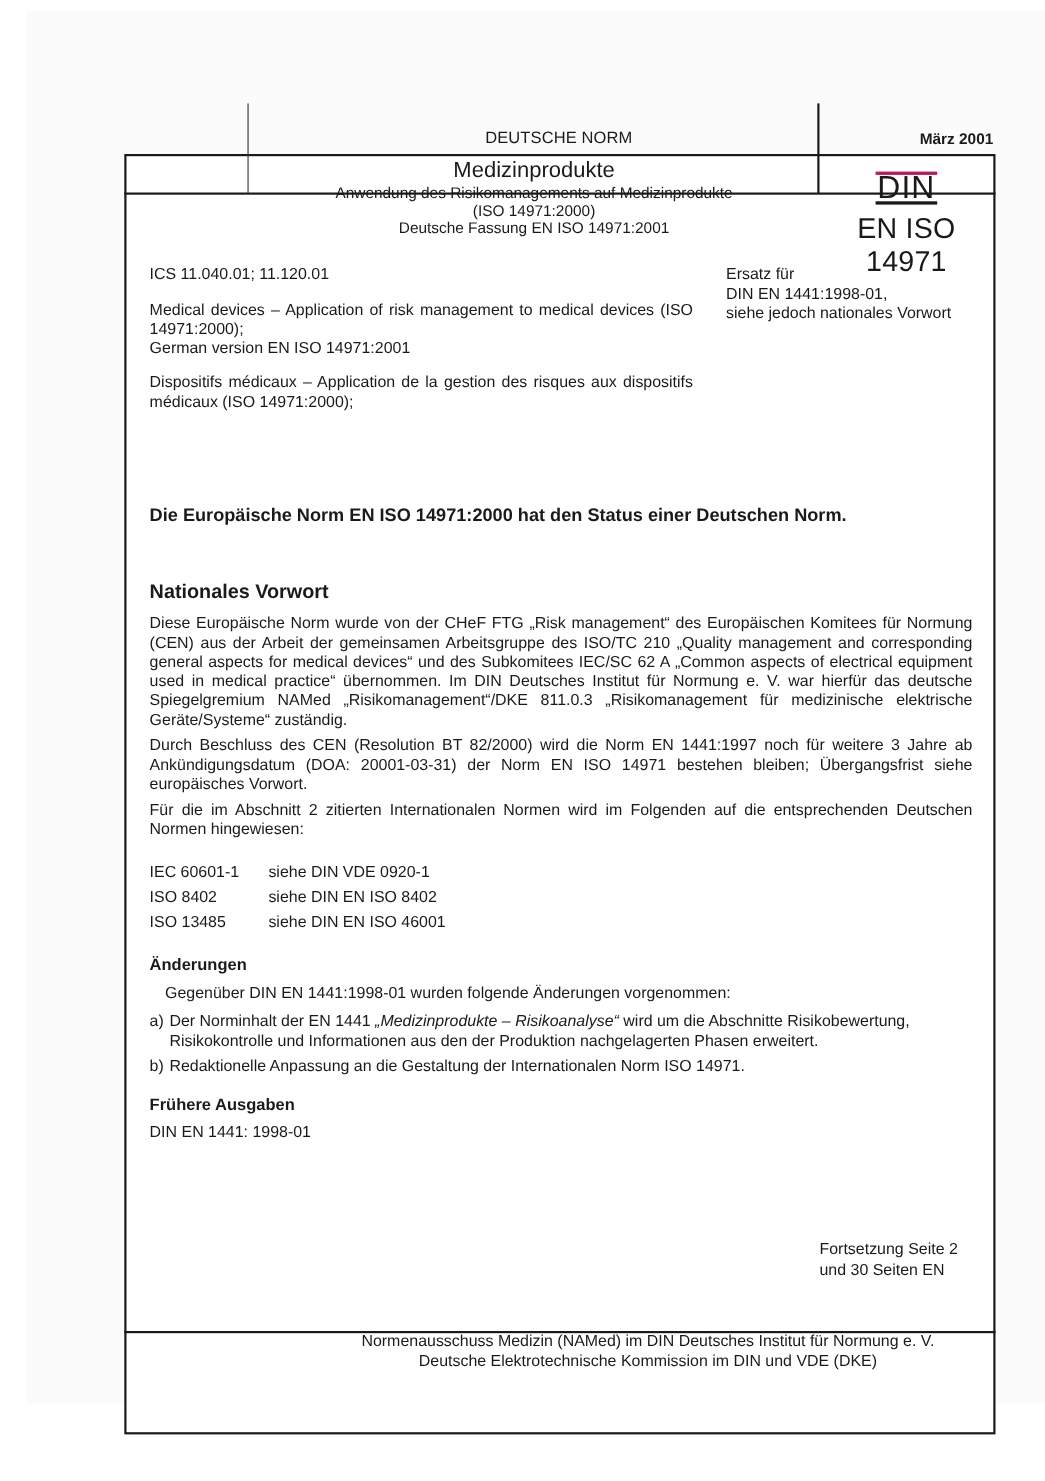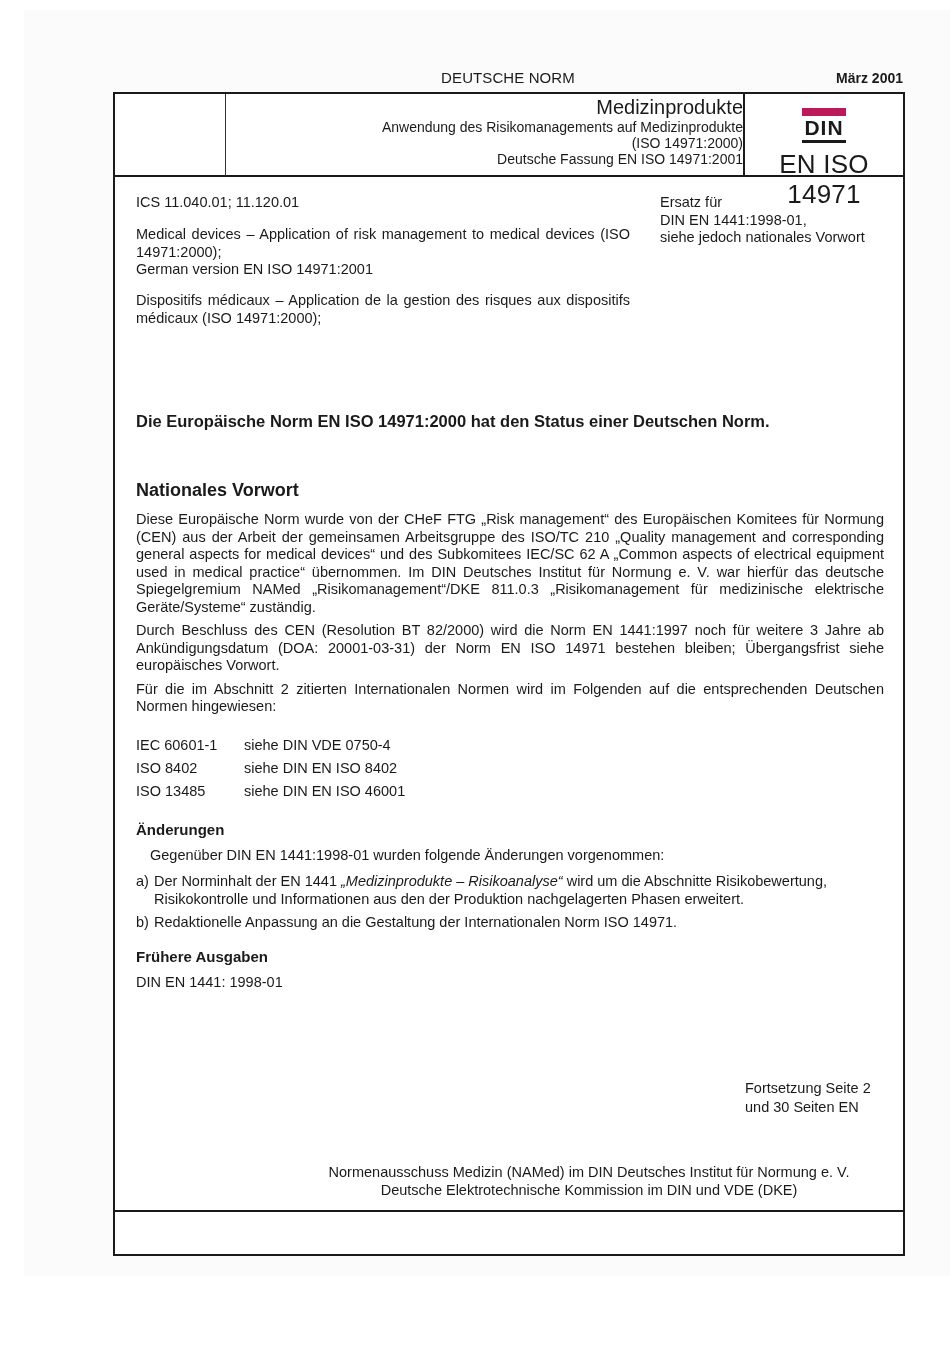--- a/index.html
+++ b/index.html
@@ -6,52 +6,52 @@
     body {
       width: 950px; height: 1346px; position: relative; overflow: hidden;
       background: #ffffff;
       font-family: "Liberation Sans", "DejaVu Sans", sans-serif;
       color: #1a1a1a;
     }
     .page-bg {
       position: absolute; left: 24px; top: 10px; width: 926px; height: 1266px;
       background: #fbfbfb;
     }
-    .abs { position: absolute; }
+    .abs { position: absolute; margin-top: 48px; }
 
     
     .doc-type {
       left: 113px; width: 790px; top: 69px; text-align: center;
       font-size: 15px; letter-spacing: 0.1px;
     }
     .doc-date {
       right: 47px; top: 70px; font-size: 14px; font-weight: bold;
     }
 
     
     .frame {
       left: 113px; top: 92px; width: 788px; height: 1160px;
       border: 2px solid #1a1a1a; background: #ffffff;
     }
     .hline { position: absolute; left: 113px; width: 792px; height: 2px; background: #1a1a1a; }
     .vline { position: absolute; width: 1px; background: #333; }
     .vline.thick { width: 2px; background: #1a1a1a; }
 
     .title-block {
-      left: 228px; width: 515px; top: 95px; text-align: right;
+      left: 228px; width: 515px; top: 95px; text-align: center;
     }
     .title-main { font-size: 20px; line-height: 24px; }
     .title-sub { font-size: 14px; line-height: 16px; }
 
     .logo-block {
       left: 746px; width: 156px; top: 96px; text-align: center;
     }
     .din-logo {
-      display: inline-block; font-size: 21px; font-weight: bold; line-height: 24px;
-      border-top: 8px solid #be185d; border-bottom: 3px solid #1a1a1a;
+      display: inline-block; font-size: 29px; font-weight: normal; line-height: 24px;
+      border-top: 3px solid #be185d; border-bottom: 3px solid #1a1a1a;
       padding: 0 2px; margin-top: 12px; letter-spacing: 1px;
     }
     .norm-number { font-size: 26px; line-height: 30px; margin-top: 6px; letter-spacing: 0.2px; }
 
     .txt { font-size: 14.5px; line-height: 17.5px; }
     .block-left { left: 136px; width: 494px; }
     .justify { text-align: justify; text-align-last: left; }
 
     .bold-statement { left: 136px; top: 412px; font-size: 16.5px; font-weight: bold; }
     .heading-lg { left: 136px; top: 480px; font-size: 18px; font-weight: bold; }
@@ -117,21 +117,21 @@
 
 <div class="abs body-block txt justify" style="top:511px;">
   <p class="para">Diese Europäische Norm wurde von der CHeF FTG „Risk management“ des Europäischen Komitees für Normung (CEN) aus der Arbeit der gemeinsamen Arbeitsgruppe des ISO/TC 210 „Quality management and corresponding general aspects for medical devices“ und des Subkomitees IEC/SC 62 A „Common aspects of electrical equipment used in medical practice“ übernommen. Im DIN Deutsches Institut für Normung e. V. war hierfür das deutsche Spiegelgremium NAMed „Risikomanagement“/DKE 811.0.3 „Risikomanagement für medizinische elektrische Geräte/Systeme“ zuständig.</p>
   <p class="para">Durch Beschluss des CEN (Resolution BT 82/2000) wird die Norm EN 1441:1997 noch für weitere 3 Jahre ab Ankündigungsdatum (DOA: 20001-03-31) der Norm EN ISO 14971 bestehen bleiben; Übergangsfrist siehe europäisches Vorwort.</p>
   <p class="para">Für die im Abschnitt 2 zitierten Internationalen Normen wird im Folgenden auf die entsprechenden Deutschen Normen hingewiesen:</p>
 </div>
 
 <div class="abs body-block" style="top:737px;">
   <div class="ref-row">
     <span class="ref-col1">IEC 60601-1</span>
-    <span>siehe DIN VDE 0750-4</span>
+    <span>siehe DIN VDE 0920-1</span>
   </div>
   <div class="ref-row">
     <span class="ref-col1">ISO 8402</span>
     <span>siehe DIN EN ISO 8402</span>
   </div>
   <div class="ref-row">
     <span class="ref-col1">ISO 13485</span>
     <span>siehe DIN EN ISO 46001</span>
   </div>
 </div>

